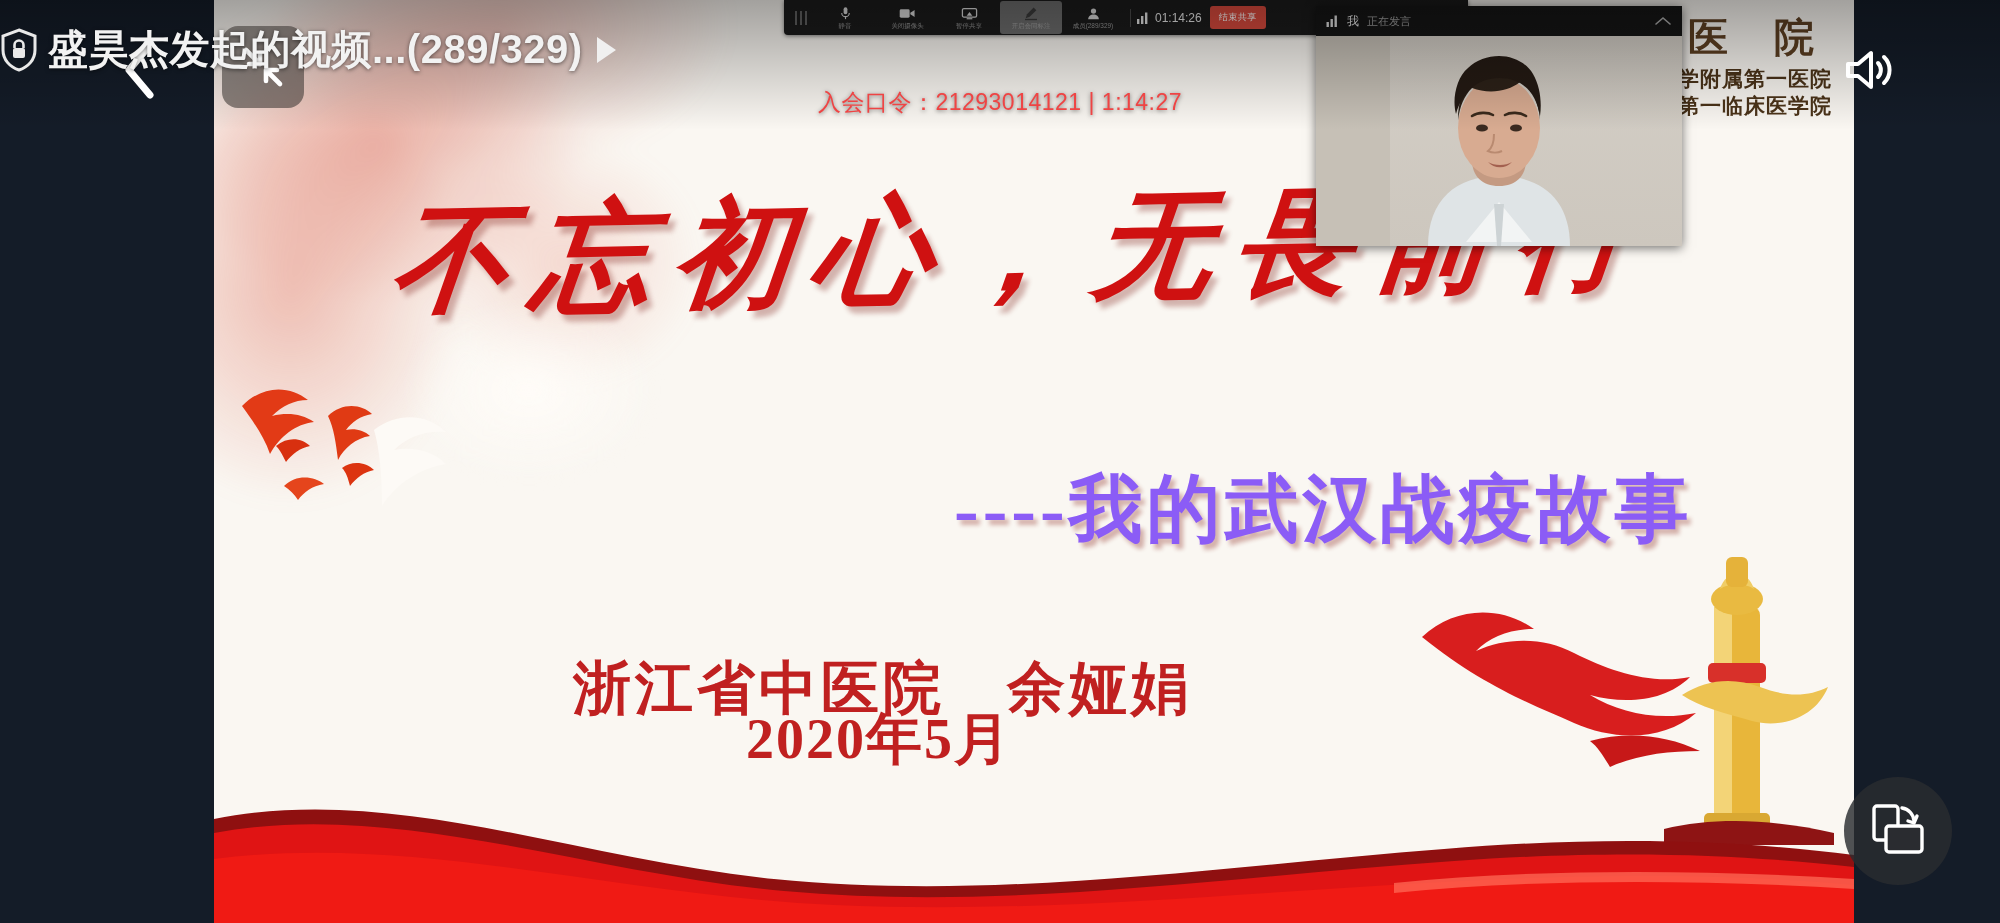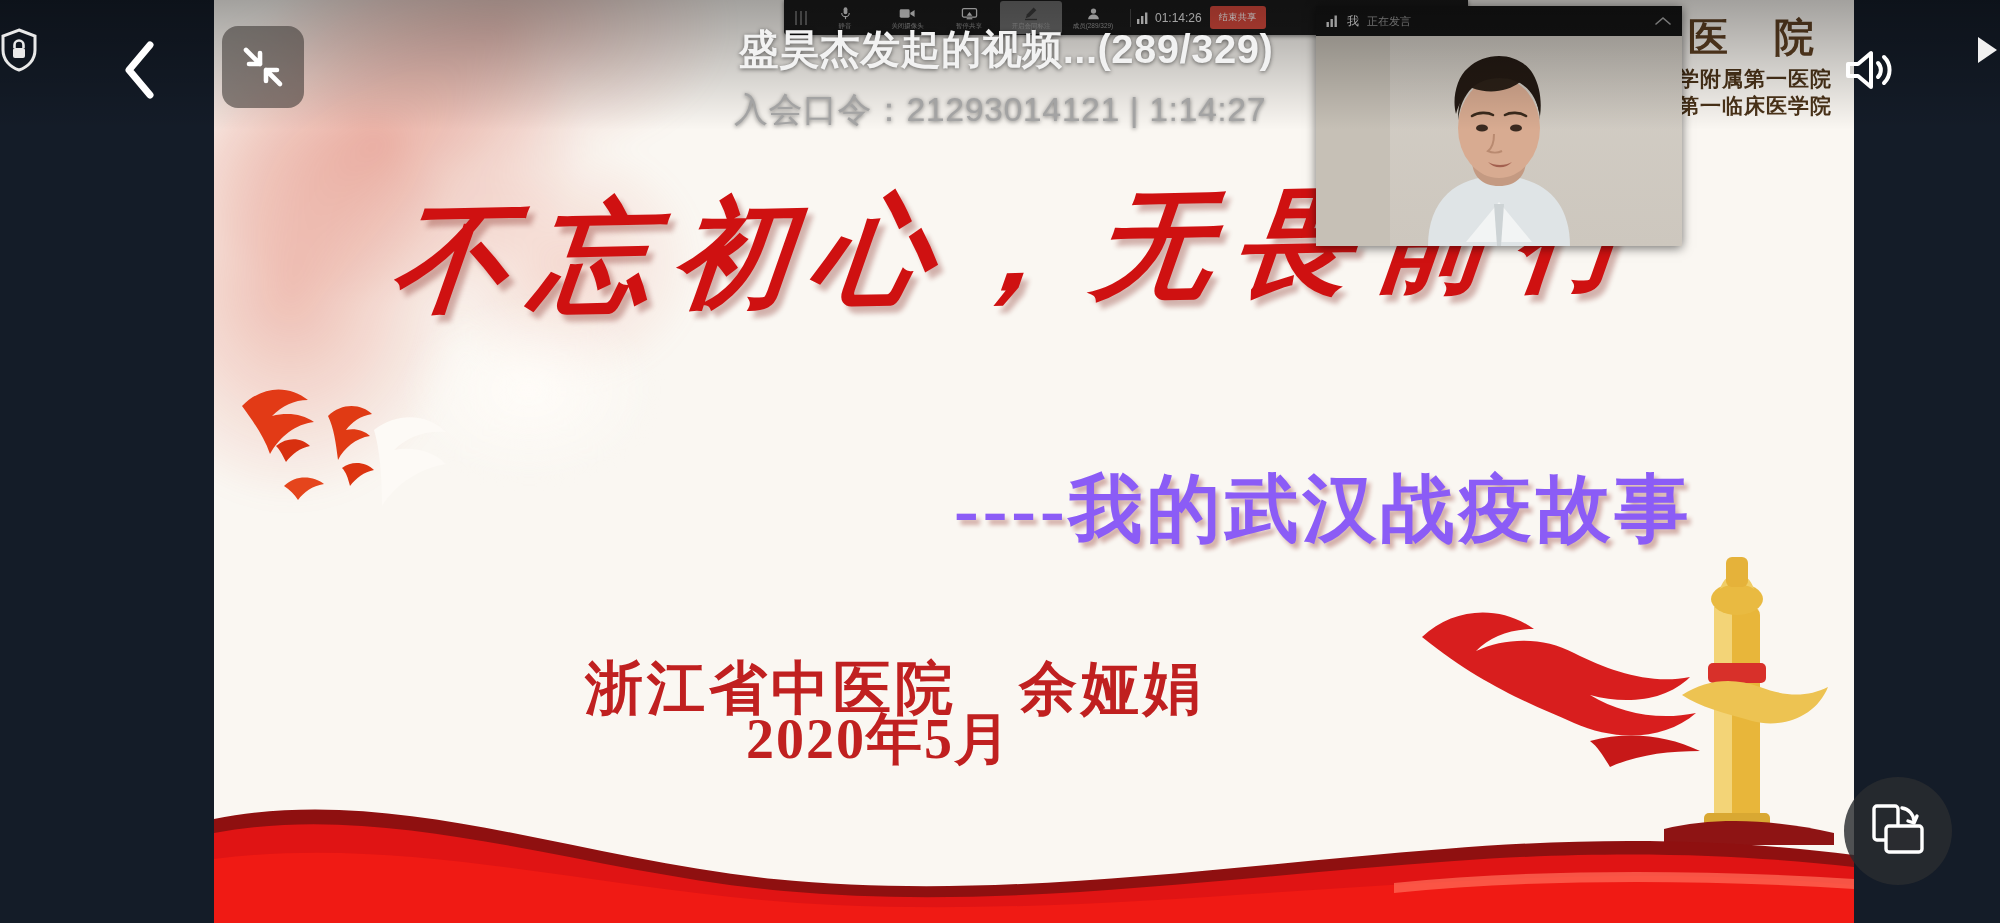--- a/index.html
+++ b/index.html
@@ -66,21 +66,21 @@
   }
   
   .slide-sub{
     position:absolute;left:740px;top:460px;
     font-family:"Liberation Serif","DejaVu Serif",serif;
     font-size:74px;font-weight:700;color:#8b5cf6;letter-spacing:4px;
     white-space:nowrap;text-shadow:4px 5px 4px rgba(130,24,16,.32);
   }
   
   .slide-author{
-    position:absolute;left:16px;top:650px;width:1330px;text-align:center;
+    position:absolute;left:4px;top:650px;width:1330px;text-align:center;
     font-family:"Liberation Serif","DejaVu Serif",serif;
     font-size:58px;font-weight:600;color:#c02020;letter-spacing:4px;white-space:nowrap;
   }
   .slide-date{
     position:absolute;left:0;top:702px;width:1330px;text-align:center;
     font-family:"Liberation Serif","DejaVu Serif",serif;
     font-size:56px;font-weight:700;color:#c02020;letter-spacing:2px;white-space:nowrap;
   }
 
   
@@ -145,27 +145,27 @@
     position:absolute;left:222px;top:26px;width:82px;height:82px;border-radius:16px;
     background:rgba(60,55,52,.58);display:flex;align-items:center;justify-content:center;
   }
   .btn-volume{
     position:absolute;right:92px;top:32px;width:76px;height:76px;
     display:flex;align-items:center;justify-content:center;
   }
   .title-wrap{
     position:absolute;left:0;top:22px;width:2000px;text-align:center;pointer-events:none;
   }
-  .title-row{display:flex;align-items:center;justify-content:space-between;gap:24px;}
+  .title-row{display:flex;align-items:center;justify-content:flex-start;gap:10px;}
   .title-txt{
     color:#f2f2f2;font-size:40px;font-weight:600;letter-spacing:.5px;
     text-shadow:0 1px 4px rgba(0,0,0,.55);white-space:nowrap;
   }
   .title-sub{
-    margin-top:10px;color:#a3a3a3;font-size:34px;letter-spacing:.5px;
+    margin-top:10px;color:#ef4444;font-size:23px;letter-spacing:.5px;
     text-shadow:0 1px 4px rgba(0,0,0,.5);white-space:nowrap;
   }
   .btn-rotate{
     position:absolute;right:48px;bottom:38px;width:108px;height:108px;border-radius:50%;
     background:rgba(42,44,48,.82);display:flex;align-items:center;justify-content:center;
   }
 </style>
 </head>
 <body>
 

